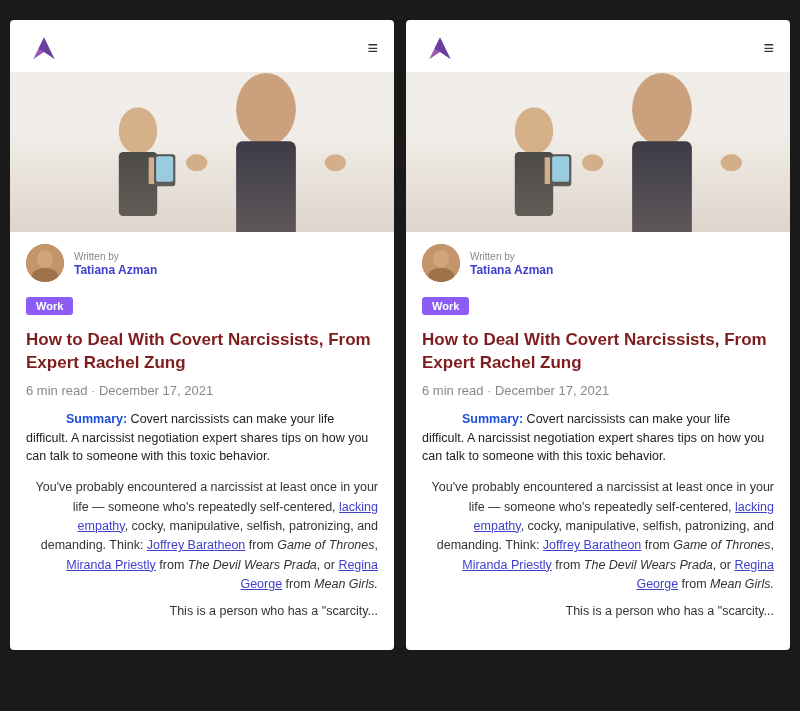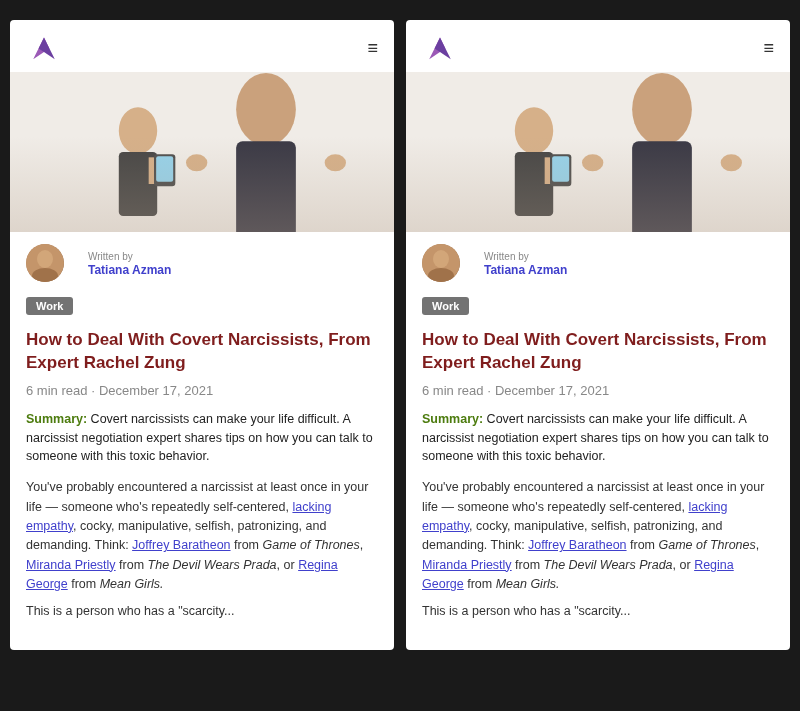--- a/index.html
+++ b/index.html
@@ -62,21 +62,21 @@
       content: '';
       position: absolute;
       bottom: 0; left: 0; right: 0;
       height: 60%;
       background: linear-gradient(to bottom, transparent, rgba(180,160,140,0.3));
     }
     .article-meta {
       display: flex;
       align-items: center;
       padding: 12px 16px 8px;
-      gap: 24px;
+      gap: 10px;
     }
     .author-avatar {
       width: 38px;
       height: 38px;
       border-radius: 50%;
       background: linear-gradient(135deg, #c4956a, #8B6347);
       flex-shrink: 0;
       overflow: hidden;
       display: flex;
       align-items: center;
@@ -97,21 +97,21 @@
       color: #4040cc;
       font-family: Arial, sans-serif;
       font-weight: 600;
       text-decoration: none;
     }
     .tag-area {
       padding: 6px 16px;
     }
     .tag-badge {
       display: inline-block;
-      background: #737373;
+      background: #8b5cf6;
       color: #fff;
       font-size: 11px;
       font-family: Arial, sans-serif;
       font-weight: 600;
       padding: 3px 10px;
       border-radius: 3px;
     }
     .article-title {
       padding: 8px 16px 4px;
       font-size: 17px;
@@ -127,32 +127,34 @@
       font-family: Arial, sans-serif;
     }
     .article-summary {
       padding: 4px 16px 8px;
       font-size: 12.5px;
       line-height: 1.5;
       font-family: Arial, sans-serif;
       color: #222;
     }
     .summary-label {
-      color: #4d7c0f;
+      color: #1d4ed8;
       font-weight: 700;
+      margin-left: 40px;
     }
     .article-body {
       padding: 4px 16px;
       font-size: 12.5px;
       line-height: 1.55;
       font-family: Arial, sans-serif;
       color: #333;
     }
     .article-body p {
       margin-bottom: 8px;
+      text-align: right;
     }
     .article-link {
       color: #4040cc;
       text-decoration: underline;
     }
     .article-italic {
       font-style: italic;
     }
   </style>
 </head>

